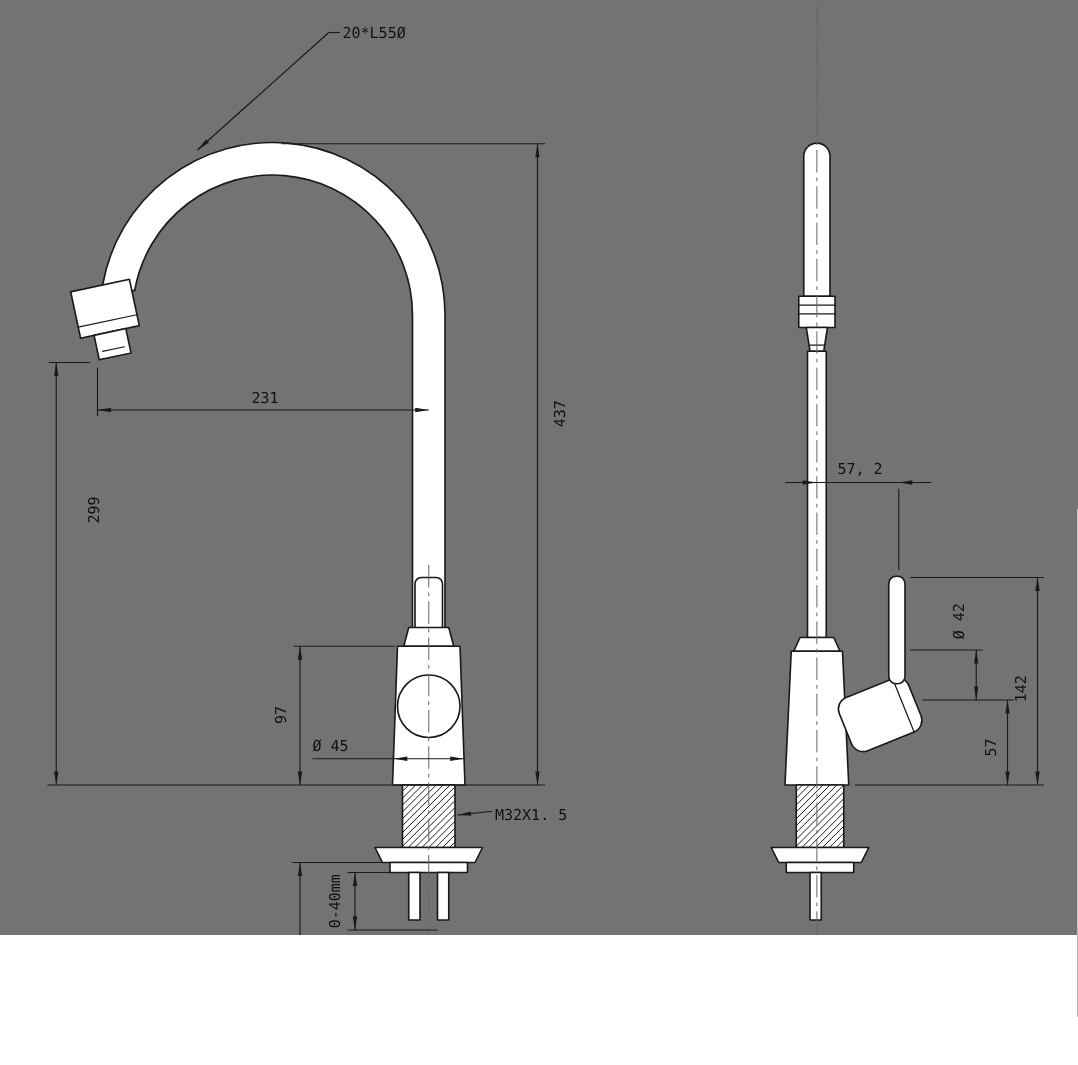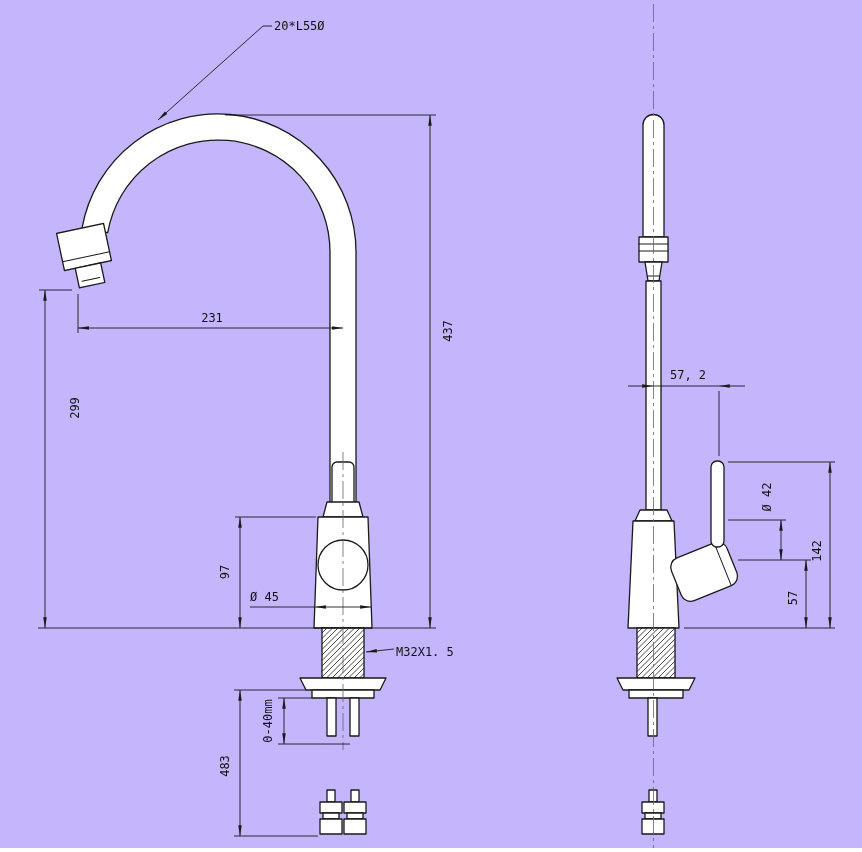--- a/index.html
+++ b/index.html
@@ -1,16 +1,16 @@
 <!DOCTYPE html>
 <html><head>
 <meta charset="utf-8">
 <style>
   html,body{margin:0;padding:0;background:#ffffff}
-  .stage{width:862px;height:848px;position:relative;background:#c4b5fd;overflow:hidden}
+  .stage{width:862px;height:748px;position:relative;background:#737373;overflow:hidden}
   svg{display:block}
   .outline{fill:#ffffff;stroke:#1a1a1a;stroke-width:1.3;stroke-linejoin:round;stroke-linecap:round}
   .detail{fill:none;stroke:#1a1a1a;stroke-width:1;stroke-linecap:round}
   .dim{stroke:#1a1a1a;stroke-width:0.9;fill:none}
   .arrow{fill:#1a1a1a;stroke:none}
   .hatch line{stroke:#1a1a1a;stroke-width:0.8}
   .centerline{stroke:#666;stroke-width:0.8;fill:none;stroke-dasharray:18 4 3 4}
   text{font-family:"DejaVu Sans Mono","Liberation Mono",monospace;font-size:12px;fill:#111}
 </style>
 </head>

